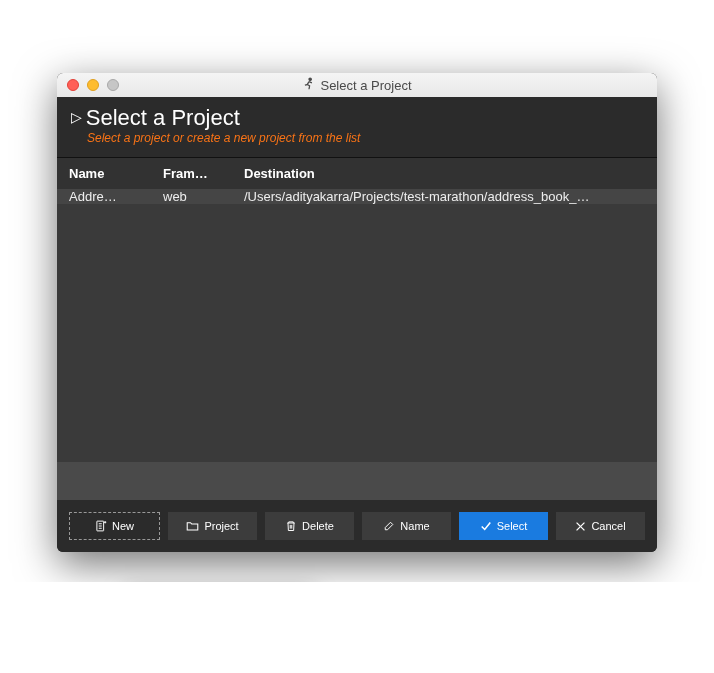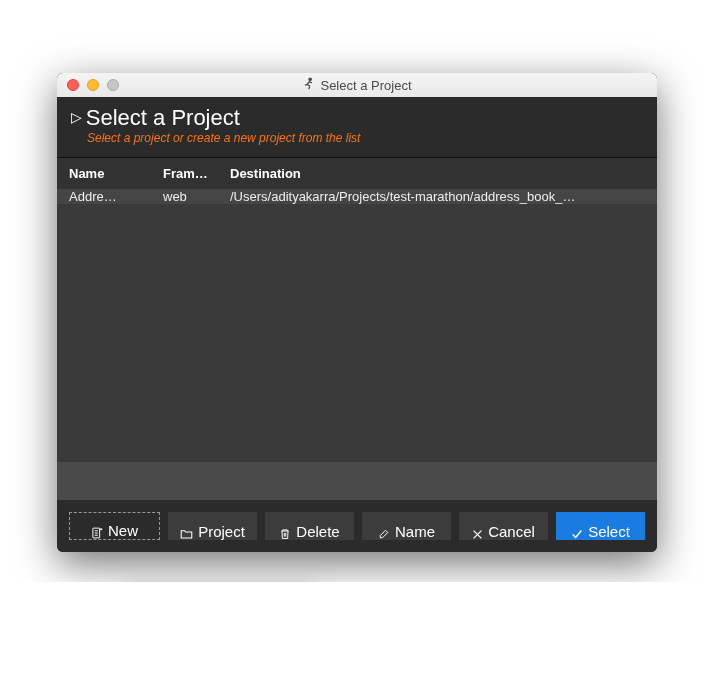--- a/index.html
+++ b/index.html
@@ -84,21 +84,21 @@
 .table-wrap { background: #3a3a3a; }
 .thead {
   display: flex;
   background: #323232;
   color: #fff;
   font-size: 13px;
   font-weight: 600;
   padding: 8px 12px;
 }
 .col-name { width: 94px; overflow: hidden; white-space: nowrap; text-overflow: ellipsis; }
-.col-fram { width: 67px; overflow: hidden; white-space: nowrap; text-overflow: ellipsis; }
+.col-fram { width: 81px; overflow: hidden; white-space: nowrap; text-overflow: ellipsis; }
 .col-dest { flex: 1; overflow: hidden; white-space: nowrap; text-overflow: ellipsis; }
 .trow {
   display: flex;
   background: #454545;
   color: #eee;
   font-size: 13px;
   padding: 0 12px;
 }
 .table-body {
   background: #3a3a3a;
@@ -114,23 +114,23 @@
   display: flex;
   gap: 8px;
   border-bottom-left-radius: 6px;
   border-bottom-right-radius: 6px;
 }
 .btn {
   flex: 1 1 0;
   height: 28px;
   background: #3c3c3c;
   color: #fff;
-  font-size: 15px;
-  display: flex;
-  align-items: flex-end;
+  font-size: 11px;
+  display: flex;
+  align-items: center;
   justify-content: center;
   gap: 5px;
   cursor: pointer;
   border: none;
   min-width: 0;
 }
 .btn.new { border: 1px dashed #999; background: #2b2b2b; }
 .btn.select { background: #1a7be0; }
 .btn-icon {
   font-size: 12px;
@@ -237,36 +237,36 @@
       <span>Delete</span>
     </div>
     <div class="btn">
       <span class="btn-icon">
         <svg width="12" height="12" viewBox="0 0 16 16" fill="none" stroke="#fff" stroke-width="1.3">
           <path d="M10 3 L13 6 L6 13 L3 13 L3 10 Z"></path>
         </svg>
       </span>
       <span>Name</span>
     </div>
+    <div class="btn select">
+      <span class="btn-icon">
+        <svg width="12" height="12" viewBox="0 0 14 14" fill="none" stroke="#fff" stroke-width="1.8">
+          <polyline points="2,7.5 5.5,11 12,3"></polyline>
+        </svg>
+      </span>
+      <span>Select</span>
+    </div>
     <div class="btn">
       <span class="btn-icon">
         <svg width="11" height="11" viewBox="0 0 14 14" stroke="#fff" stroke-width="1.6">
           <line x1="2" y1="2" x2="12" y2="12"></line>
           <line x1="12" y1="2" x2="2" y2="12"></line>
         </svg>
       </span>
       <span>Cancel</span>
-    </div>
-    <div class="btn select">
-      <span class="btn-icon">
-        <svg width="12" height="12" viewBox="0 0 14 14" fill="none" stroke="#fff" stroke-width="1.8">
-          <polyline points="2,7.5 5.5,11 12,3"></polyline>
-        </svg>
-      </span>
-      <span>Select</span>
     </div>
   </div>
 
   <div class="dropdown">
     <div class="dropdown-item">Java/Swing Project</div>
     <div class="dropdown-item">Java/FX Project</div>
     <div class="dropdown-item">Web Application Project</div>
   </div>
 
 </div>

